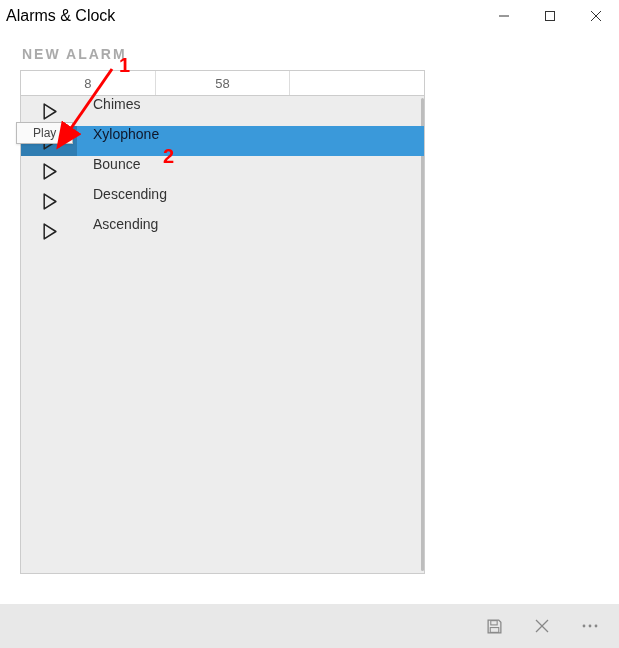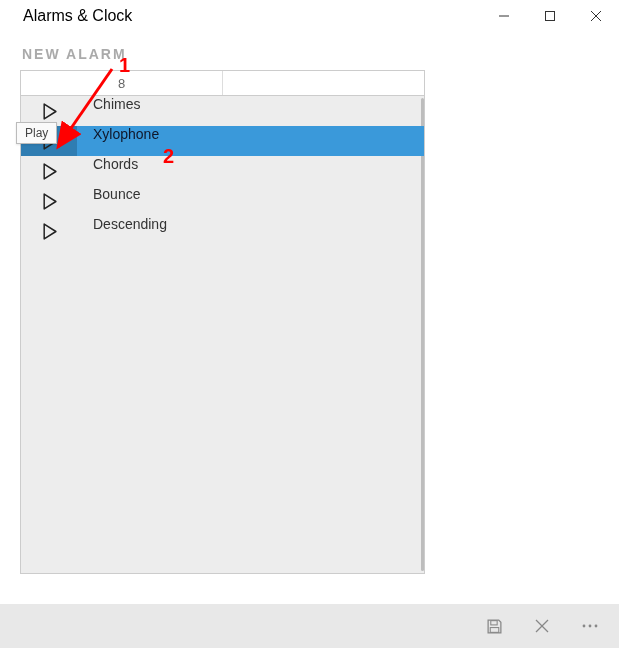--- a/index.html
+++ b/index.html
@@ -1,18 +1,18 @@
 <!DOCTYPE html>
 <html><head>
 <meta charset="utf-8">
 <style>
   * { box-sizing: border-box; margin: 0; padding: 0; font-family: "Segoe UI", Arial, sans-serif; }
   html, body { width: 619px; height: 648px; background: #fff; overflow: hidden; position: relative; }
 
-  .titlebar { height: 32px; display: flex; align-items: center; justify-content: space-between; padding-left: 23px; gap: 29px; }
+  .titlebar { height: 32px; display: flex; align-items: center; justify-content: space-between; padding-left: 6px; gap: 29px; }
   .win-controls { display: flex; }
   .win-btn { width: 46px; height: 32px; display: flex; align-items: center; justify-content: center; color: #555; font-size: 13px; }
 
   .content { padding: 10px 20px 0 20px; width: 445px; }
 
   .page-header { font-size: 14px; letter-spacing: 2px; color: #aaa; font-weight: 600; margin: 4px 0 8px 2px; }
 
   .time-row { display: flex; border: 1px solid #ccc; height: 26px; }
   .time-cell { flex: 1; display: flex; align-items: center; justify-content: center; font-size: 13px; color: #666; border-right: 1px solid #ddd; }
   .time-cell:last-child { border-right: none; }
@@ -22,21 +22,21 @@
 
   .sound-item { height: 30px; display: flex; align-items: flex-start; position: relative; }
   .sound-item.selected { background: #3a99da; }
   .sound-item.selected .play-cell { background: rgba(0,0,0,0.18); }
   .play-cell { width: 56px; height: 100%; display: flex; align-items: center; justify-content: center; }
   .sound-label { font-size: 14px; color: #333; margin-left: 16px; }
   .sound-item.selected .sound-label { color: #0f172a; }
 
   .play-svg { width: 17px; height: 17px; }
 
-  .tooltip { position: absolute; background: #fafafa; border: 1px solid #bbb; font-size: 12px; color: #444; padding: 3px 8px; box-shadow: 0 1px 2px rgba(0,0,0,.1); }
+  .tooltip { position: absolute; background: #fafafa; border: 1px solid #bbb; font-size: 12px; color: #444; padding: 3px 16px; box-shadow: 0 1px 2px rgba(0,0,0,.1); }
 
   .bottom-bar { position: absolute; left: 0; right: 0; bottom: 0; height: 44px; background: #e8e8e8; display: flex; justify-content: flex-end; align-items: center; padding-right: 6px; gap: 2px; }
   .bb-btn { width: 46px; height: 44px; display: flex; align-items: center; justify-content: center; color: #888; }
 
   
   .anno { position: absolute; pointer-events: none; }
   .anno-num { position: absolute; color: #f00; font-weight: 700; font-size: 20px; font-family: Arial, sans-serif; }
   .anno-svg { position: absolute; overflow: visible; }
 </style>
 </head>
@@ -62,20 +62,21 @@
         </svg>
     </div>
   </div>
 </div>
 
 <div class="content">
   <div class="page-header">NEW ALARM</div>
 
   <div class="time-row">
     <div class="time-cell">8</div>
+    <div class="time-cell">58</div>
     <div class="time-cell"></div>
   </div>
 
   <div class="sound-list" id="sound-list">
     <div class="scroll-track"></div>
   <div class="sound-item">
         <div class="play-cell">
           <svg class="play-svg" viewBox="0 0 16 16">
             <polygon points="3,1 14,8 3,15" fill="none" stroke="#222" stroke-width="1.4" stroke-linejoin="round"></polygon>
           </svg>
@@ -89,37 +90,37 @@
           </svg>
         </div>
         <span class="sound-label">Xylophone</span>
       </div>
       <div class="sound-item">
         <div class="play-cell">
           <svg class="play-svg" viewBox="0 0 16 16">
             <polygon points="3,1 14,8 3,15" fill="none" stroke="#222" stroke-width="1.4" stroke-linejoin="round"></polygon>
           </svg>
         </div>
-        <span class="sound-label">Chords</span>
-      </div>
-      <div class="sound-item">
-        <div class="play-cell">
-          <svg class="play-svg" viewBox="0 0 16 16">
-            <polygon points="3,1 14,8 3,15" fill="none" stroke="#222" stroke-width="1.4" stroke-linejoin="round"></polygon>
-          </svg>
-        </div>
         <span class="sound-label">Bounce</span>
       </div>
       <div class="sound-item">
         <div class="play-cell">
           <svg class="play-svg" viewBox="0 0 16 16">
             <polygon points="3,1 14,8 3,15" fill="none" stroke="#222" stroke-width="1.4" stroke-linejoin="round"></polygon>
           </svg>
         </div>
         <span class="sound-label">Descending</span>
+      </div>
+      <div class="sound-item">
+        <div class="play-cell">
+          <svg class="play-svg" viewBox="0 0 16 16">
+            <polygon points="3,1 14,8 3,15" fill="none" stroke="#222" stroke-width="1.4" stroke-linejoin="round"></polygon>
+          </svg>
+        </div>
+        <span class="sound-label">Ascending</span>
       </div>
     </div>
 </div>
 
 <div class="tooltip" style="left:16px; top:122px;">Play</div>
 
 <svg class="anno anno-svg" style="left:0; top:0;" width="619" height="648">
   <defs>
     <marker id="arrowhead" markerWidth="9" markerHeight="8" refX="8" refY="4" orient="auto">
       <polygon points="0 0, 9 4, 0 8" fill="#f00"></polygon>

